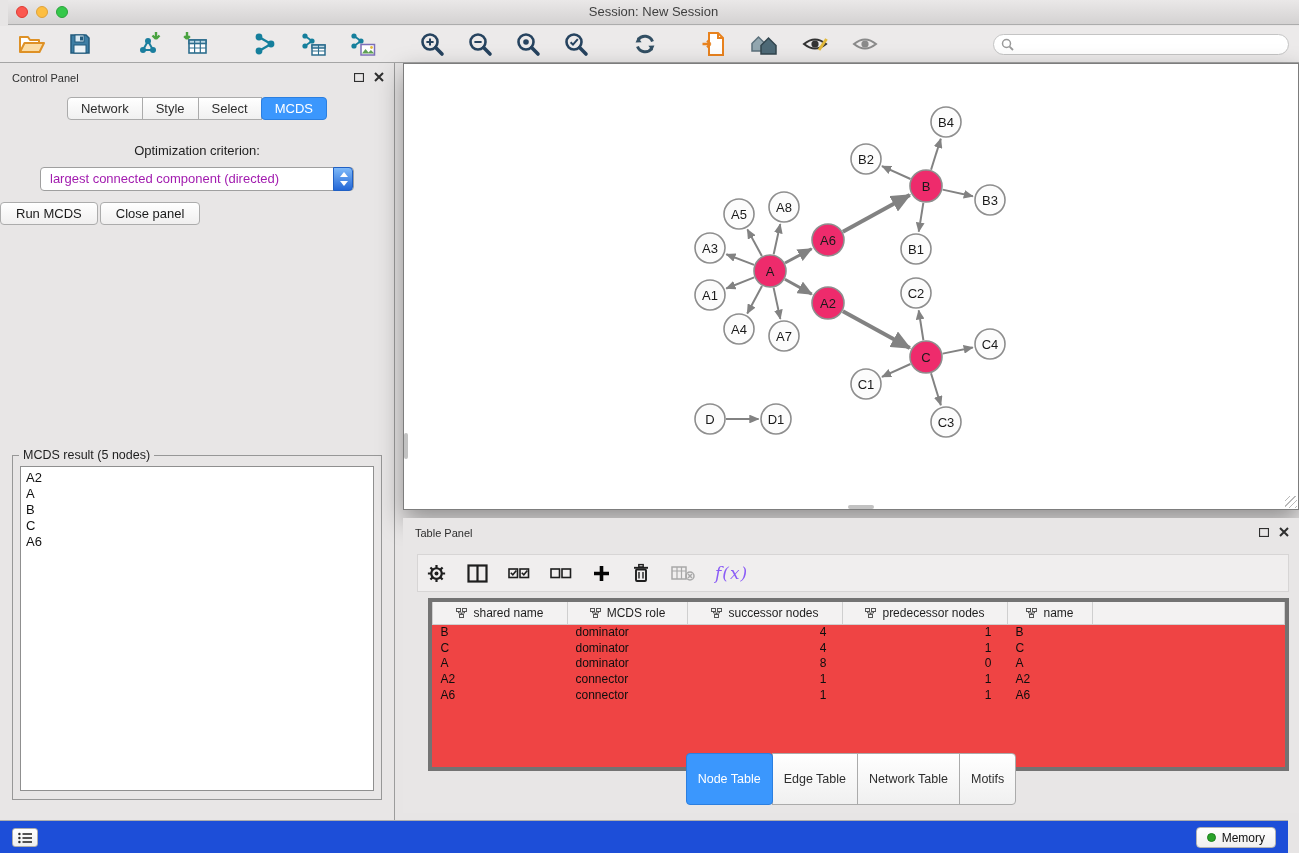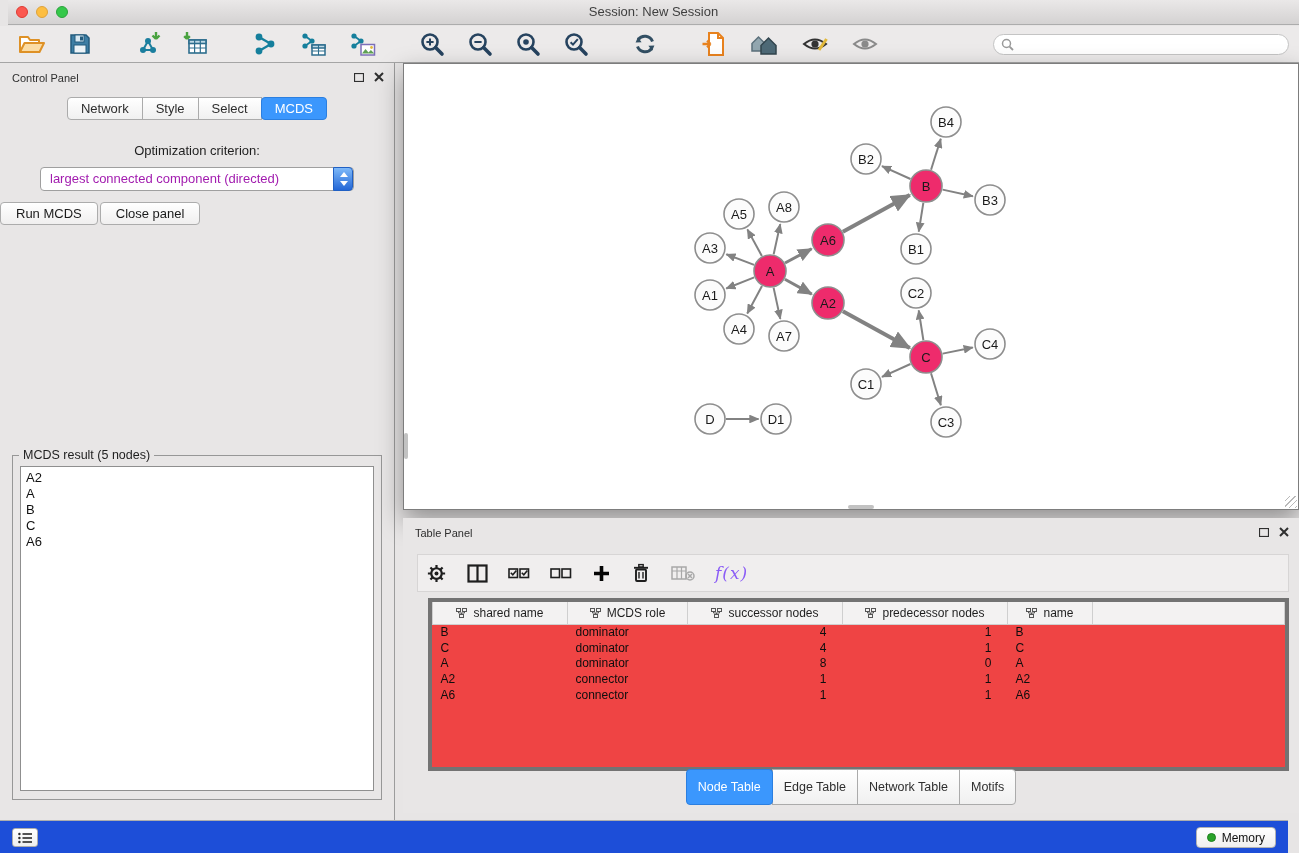--- a/index.html
+++ b/index.html
@@ -65,21 +65,21 @@
   .tp-btn{background:none;border:none;margin:0 10px;height:28px;display:flex;align-items:center;}
   .tp-btn:first-child{margin-left:8px;}
   .fx{font-family:"DejaVu Serif",serif;font-style:italic;font-size:17px;color:#8b5cf6;letter-spacing:1px;}
   .table-box{position:absolute;left:14px;right:10px;top:80px;bottom:42px;background:#ef4444;border:4px solid #737373;overflow:hidden;margin-left:11px;}
   table.grid{border-collapse:collapse;width:100%;table-layout:fixed;}
   table.grid th{height:22px;background:#F3F2F2;border:1px solid #CFCFCF;border-top:none;font-weight:400;font-size:12px;color:#1E1E1E;white-space:nowrap;overflow:hidden;}
   table.grid th .h-ic{display:inline-block;vertical-align:-1px;margin-right:6px;}
   table.grid td{height:15.8px;font-size:12px;color:#0E0E0E;padding:0 8px;white-space:nowrap;overflow:hidden;}
   table.grid td.num{text-align:right;padding-right:16px;}
   .tp-tabs{position:absolute;left:0;right:0;bottom:8px;display:flex;justify-content:center;}
-  .tp-tabs .seg-tab{font-size:12.5px;padding:10px 11px;}
+  .tp-tabs .seg-tab{font-size:12.5px;padding:18px 11px;}
 
   
   .statusbar{position:absolute;left:0;right:11px;bottom:0;height:33px;background:#1d4ed8;border-top:1px solid #ADADAD;}
   .menu-btn{position:absolute;left:12px;top:7px;width:26px;height:19px;background:linear-gradient(#FFF,#EFEFEF);border:1px solid #ACACAC;border-radius:3px;display:flex;align-items:center;justify-content:center;}
   .memory-btn{position:absolute;right:12px;top:6px;height:21px;padding:0 10px;background:linear-gradient(#FFFFFF,#F0EFEF);border:1px solid #B3B3B3;border-radius:4px;display:flex;align-items:center;gap:6px;font-size:12px;color:#111;font-family:"Liberation Sans",sans-serif;}
   .mem-dot{width:9px;height:9px;border-radius:50%;background:#29A329;border:1px solid #1E7F1E;}
   .ic{display:block;}
 </style>
 </head>
 <body>

